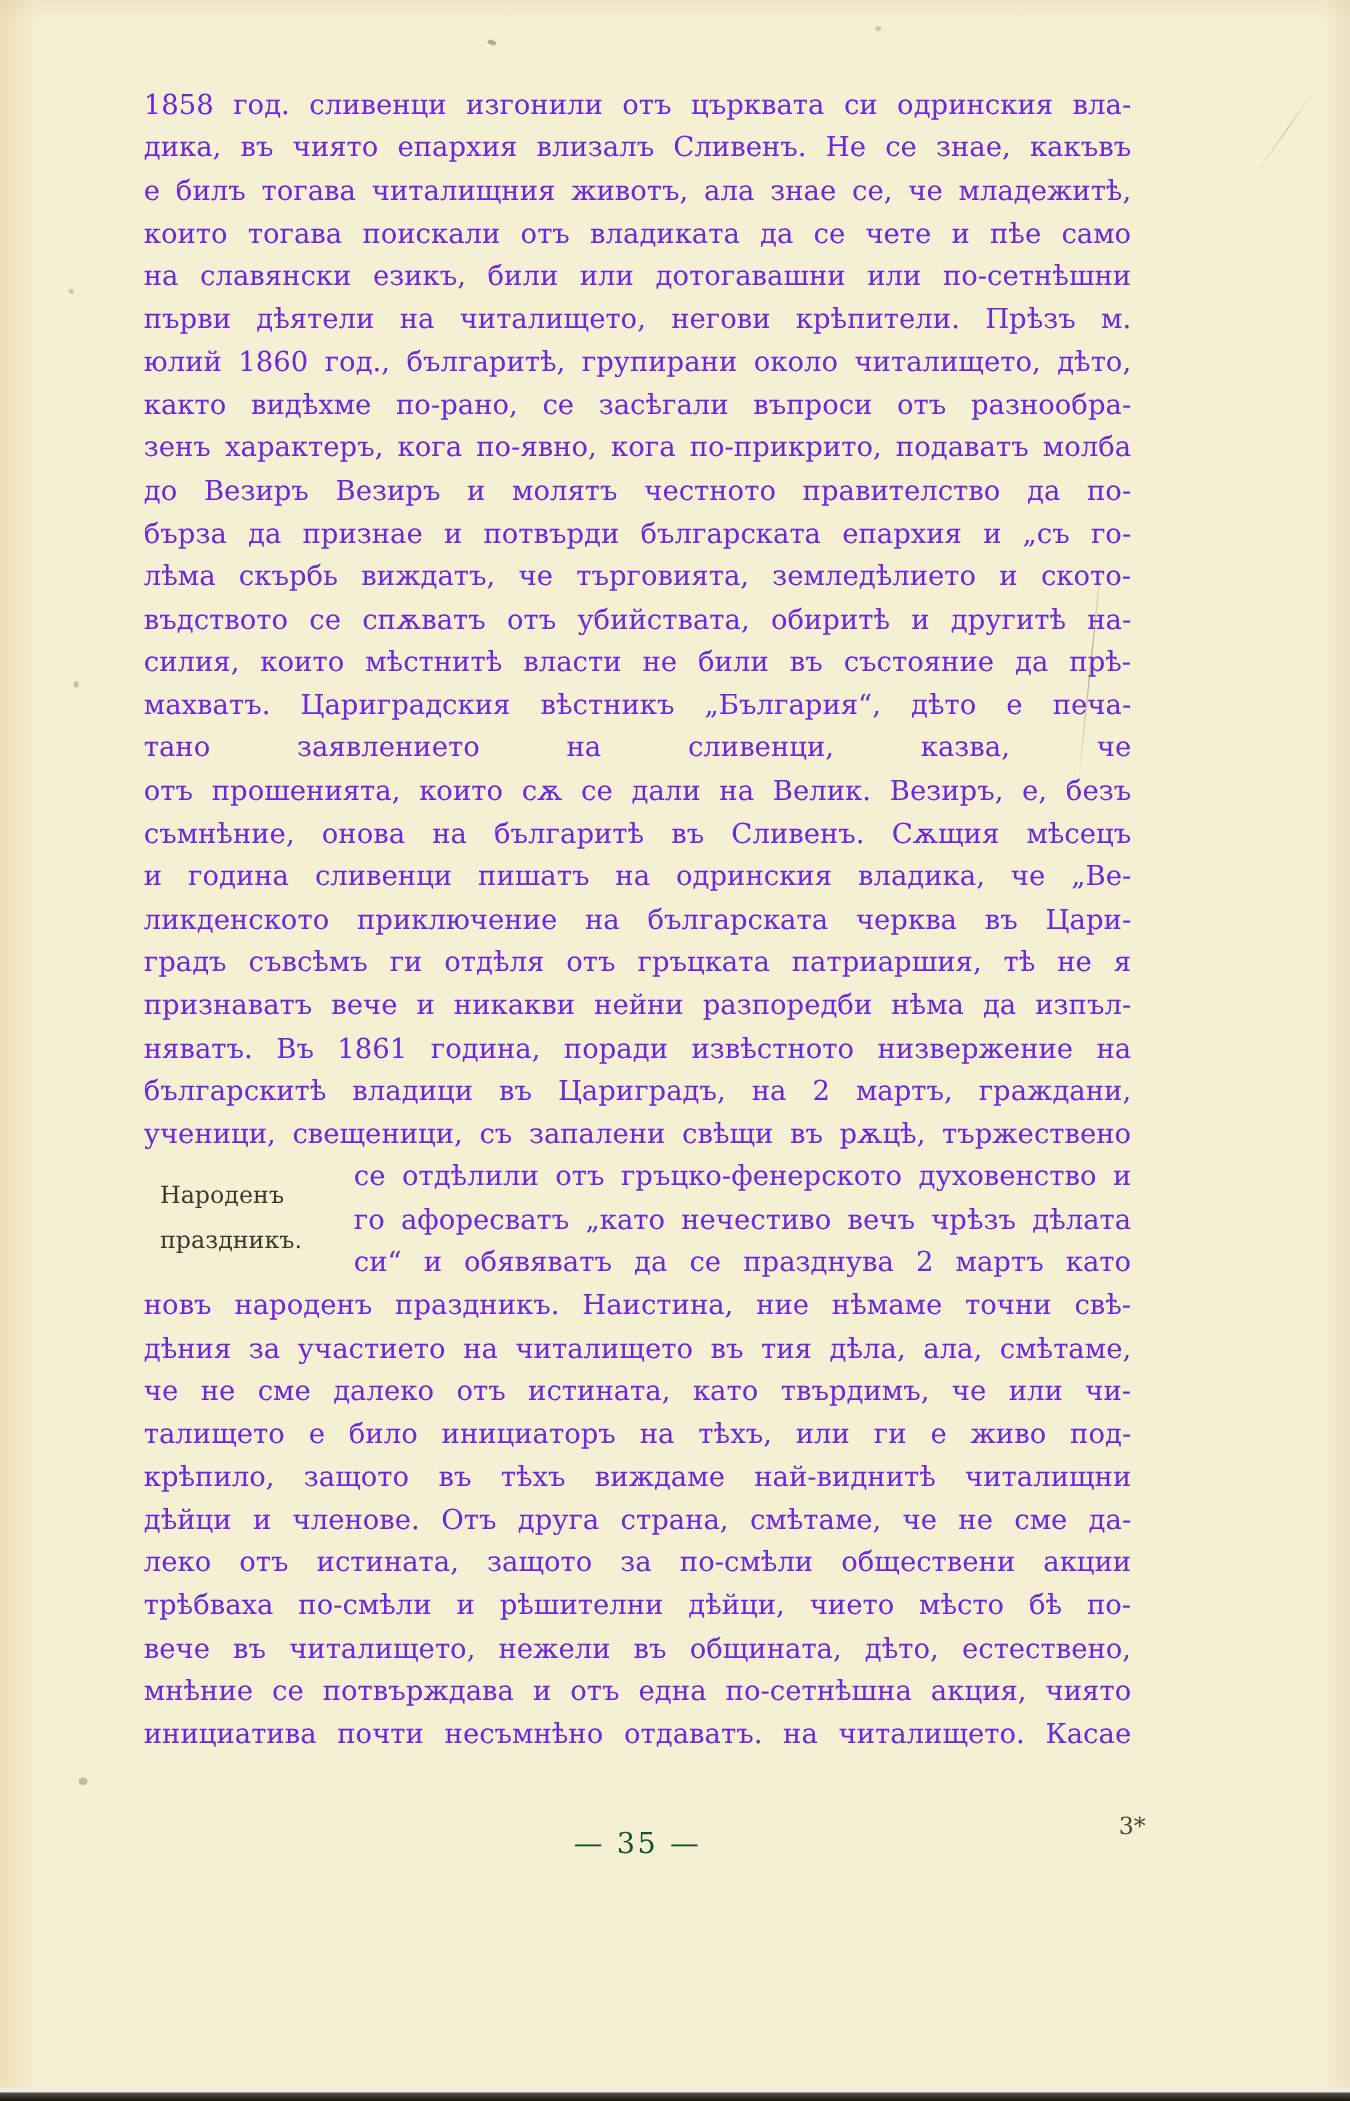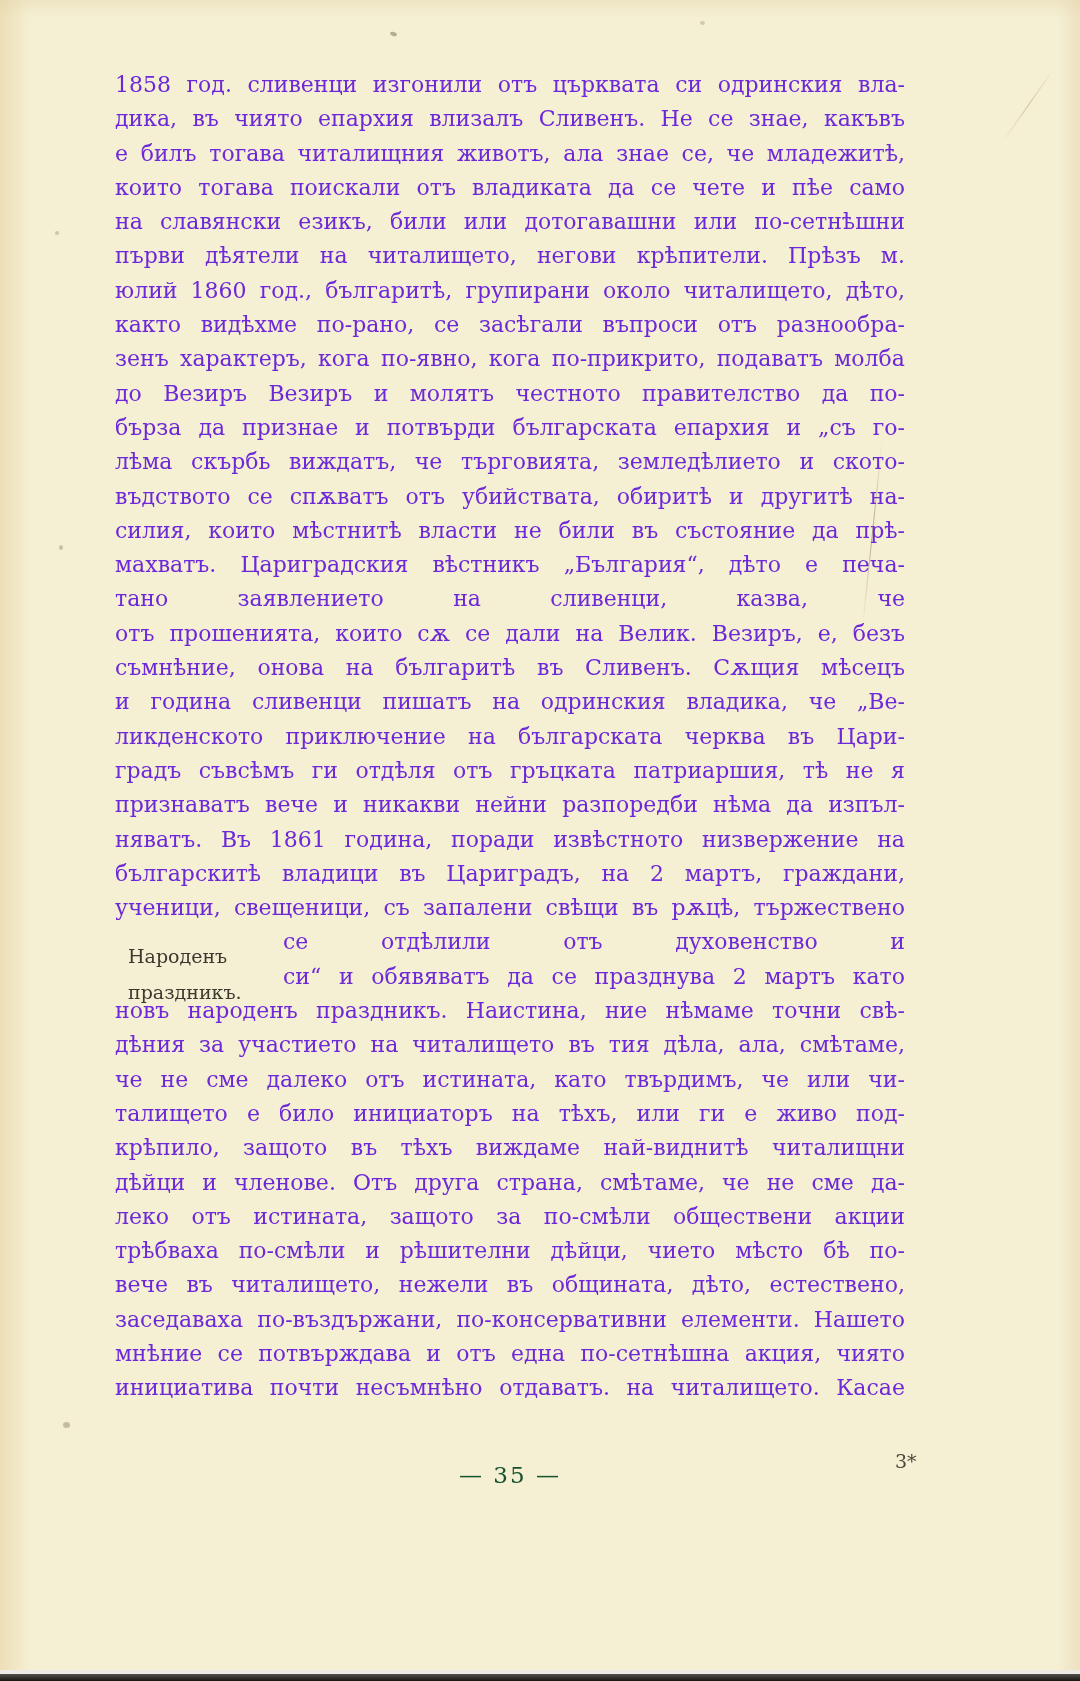--- a/index.html
+++ b/index.html
@@ -366,22 +366,32 @@
       <span>запалени</span>
       <span>свѣщи</span>
       <span>въ</span>
       <span>рѫцѣ,</span>
       <span>тържествено</span>
     </div>
     <div class="line indent">
       <span>се</span>
       <span>отдѣлили</span>
       <span>отъ</span>
+      <span>гръцко-фенерското</span>
       <span>духовенство</span>
       <span>и</span>
+    </div>
+    <div class="line indent">
+      <span>го</span>
+      <span>афоресватъ</span>
+      <span>„като</span>
+      <span>нечестиво</span>
+      <span>вечъ</span>
+      <span>чрѣзъ</span>
+      <span>дѣлата</span>
     </div>
     <div class="line indent">
       <span>си“</span>
       <span>и</span>
       <span>обявяватъ</span>
       <span>да</span>
       <span>се</span>
       <span>празднува</span>
       <span>2</span>
       <span>мартъ</span>
@@ -482,27 +492,20 @@
       <span>вече</span>
       <span>въ</span>
       <span>читалището,</span>
       <span>нежели</span>
       <span>въ</span>
       <span>общината,</span>
       <span>дѣто,</span>
       <span>естествено,</span>
     </div>
     <div class="line">
-      <span>заседаваха</span>
-      <span>по-въздържани,</span>
-      <span>по-консервативни</span>
-      <span>елементи.</span>
-      <span>Нашето</span>
-    </div>
-    <div class="line">
       <span>мнѣние</span>
       <span>се</span>
       <span>потвърждава</span>
       <span>и</span>
       <span>отъ</span>
       <span>една</span>
       <span>по-сетнѣшна</span>
       <span>акция,</span>
       <span>чиято</span>
     </div>

